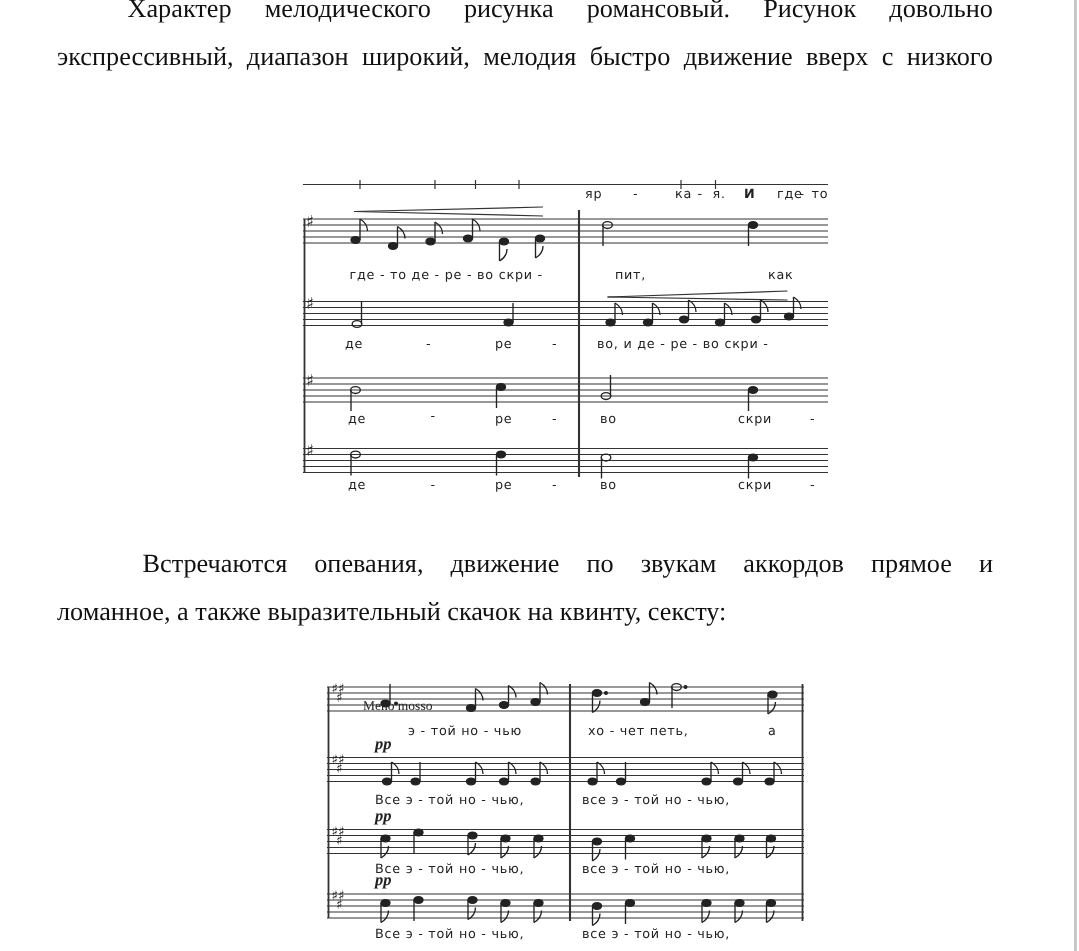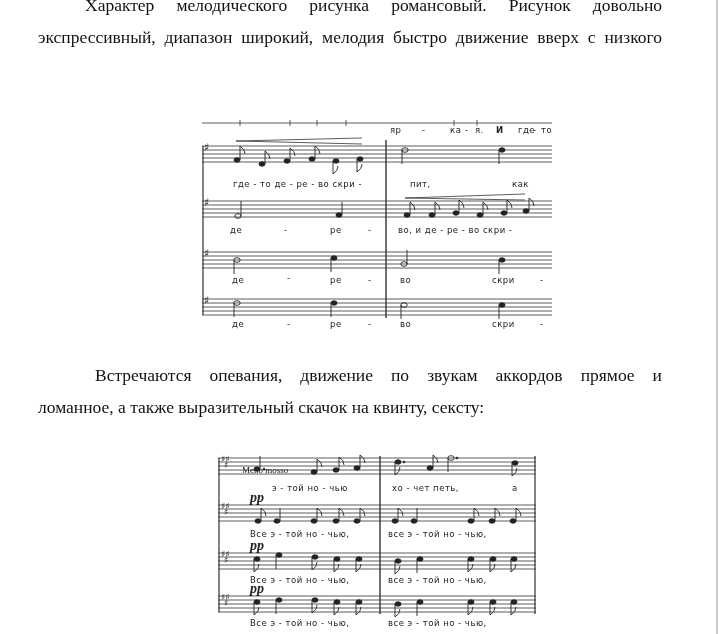--- a/index.html
+++ b/index.html
@@ -33,21 +33,21 @@
       white-space: nowrap;
     }
     .tempo {
       position: absolute;
       font-family: "Liberation Serif", serif;
       font-size: 9px; color: #222;
     }
     .dyn {
       position: absolute;
       font-family: "Liberation Serif", serif;
-      font-style: italic; font-weight: bold; font-size: 14px; color: #222;
+      font-style: italic; font-weight: bold; font-size: 11px; color: #222;
     }
   </style>
 </head>
 <body>
 
 <div class="page-edge"></div>
 
 <div class="para" style="top:-11px;">
   <span class="line just"><span class="indent"></span><span>Характер мелодического рисунка романсовый. Рисунок довольно</span></span>
   <span class="line just">экспрессивный, диапазон широкий, мелодия быстро движение вверх с низкого</span>

